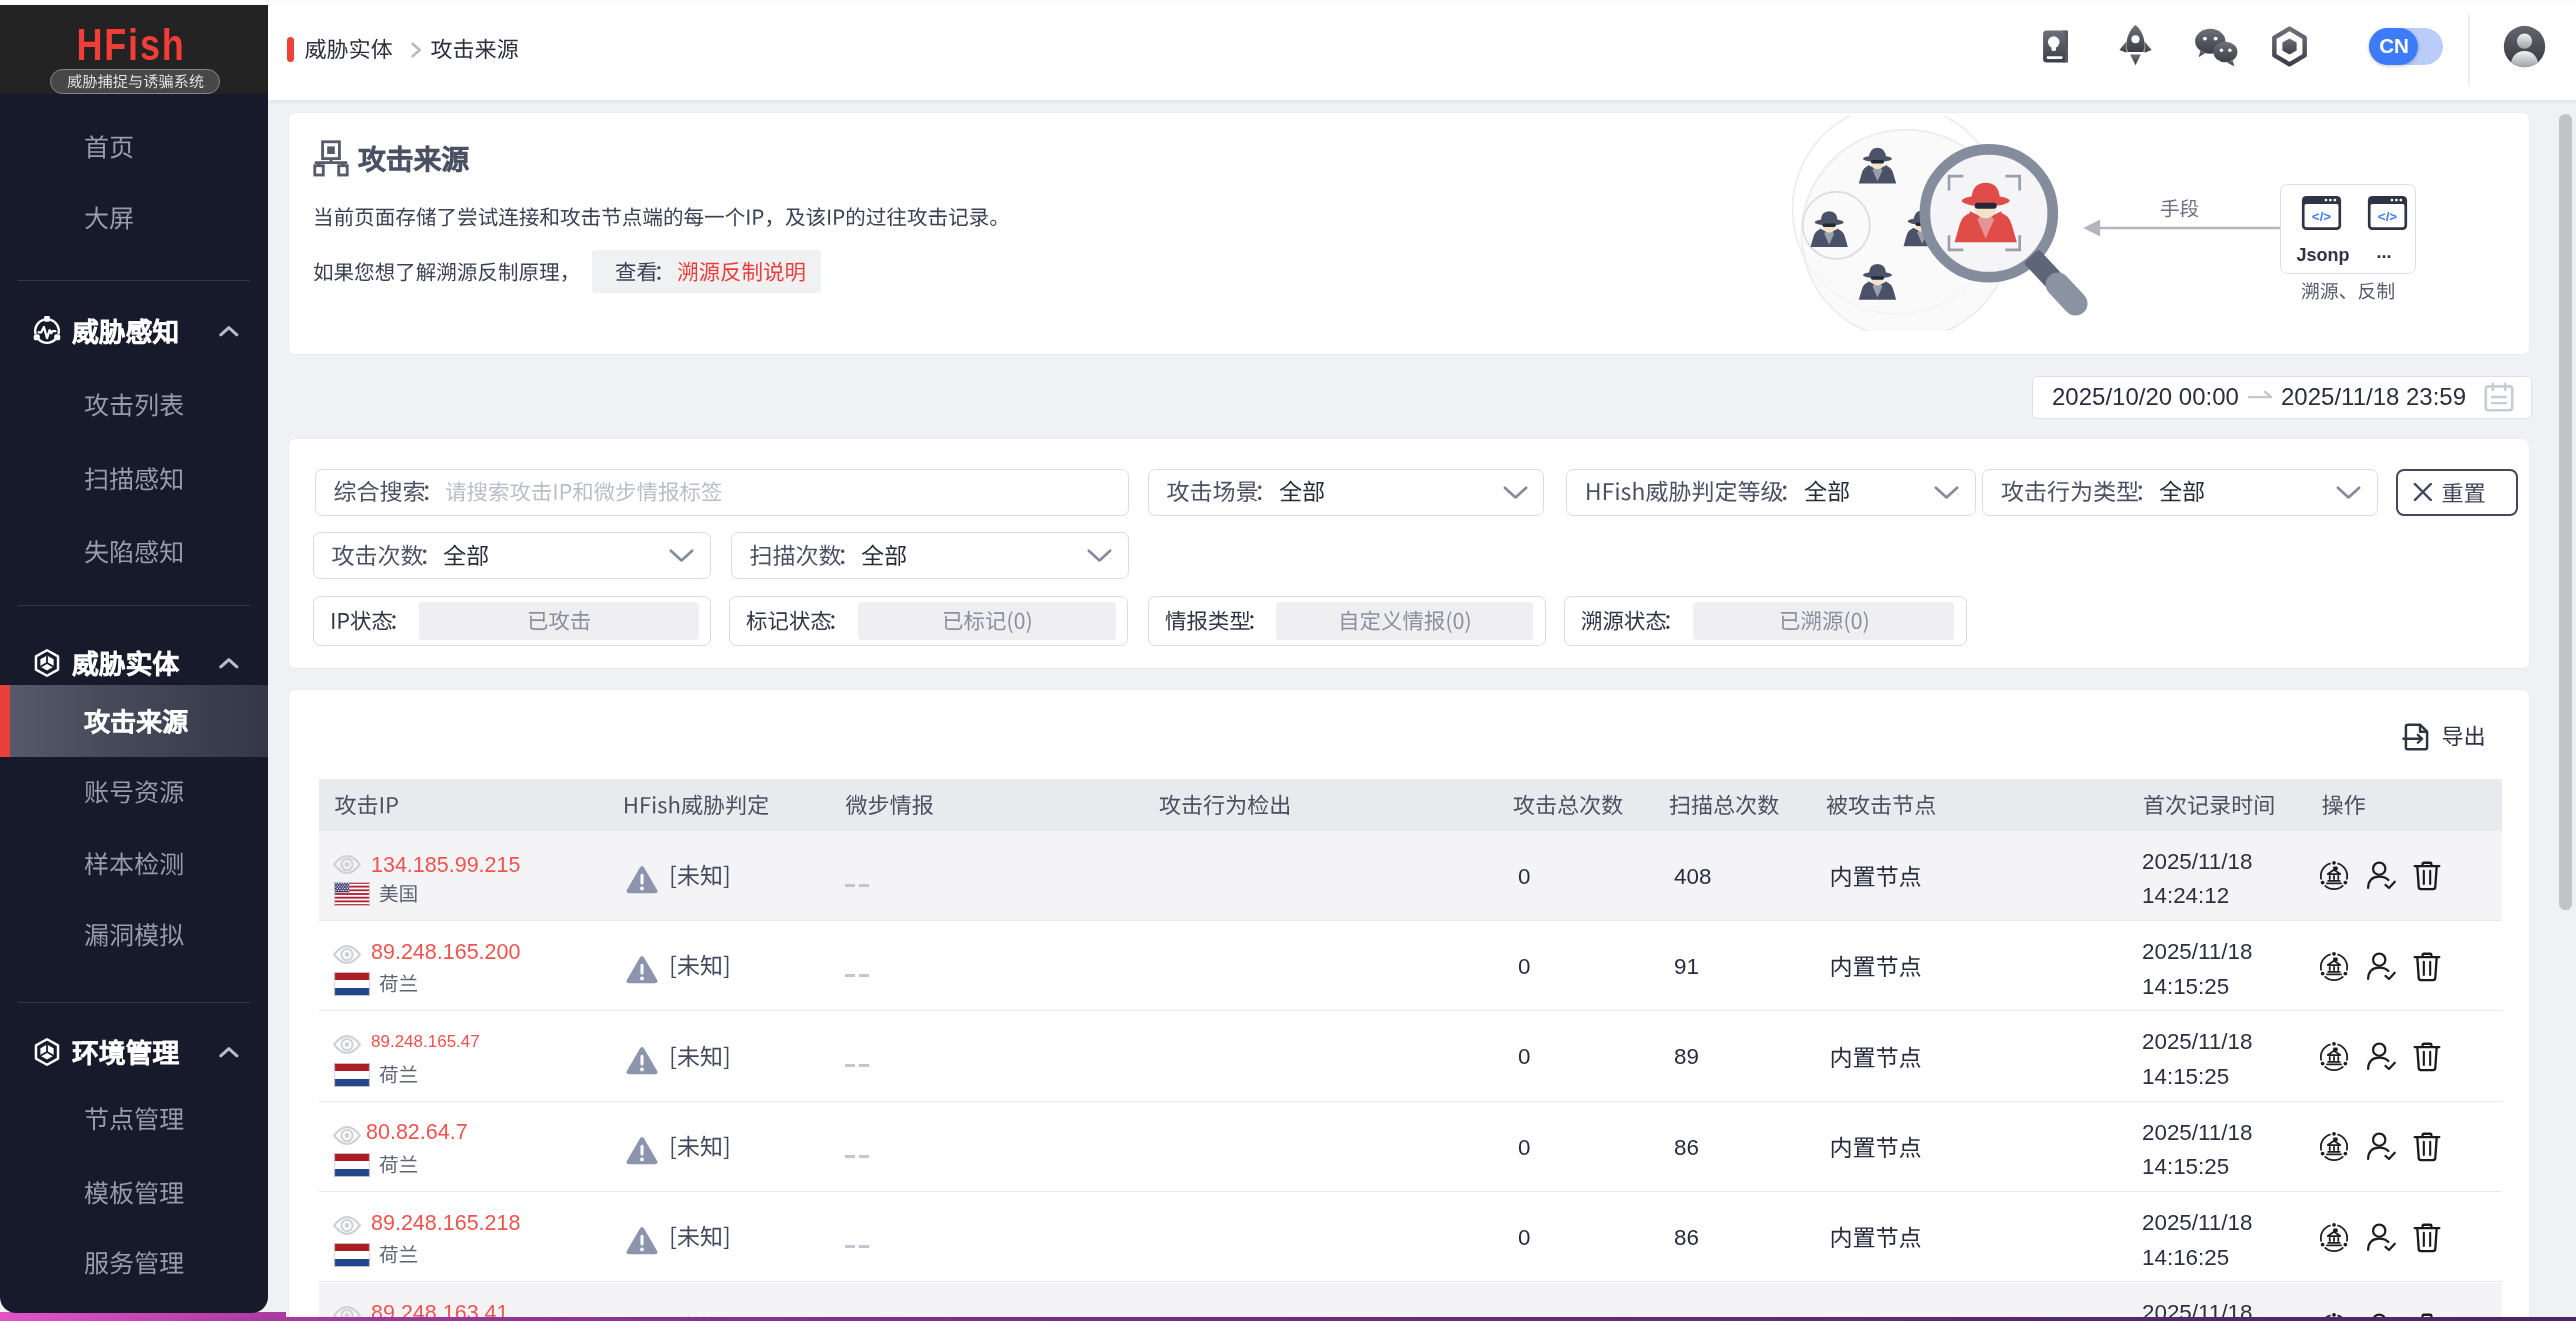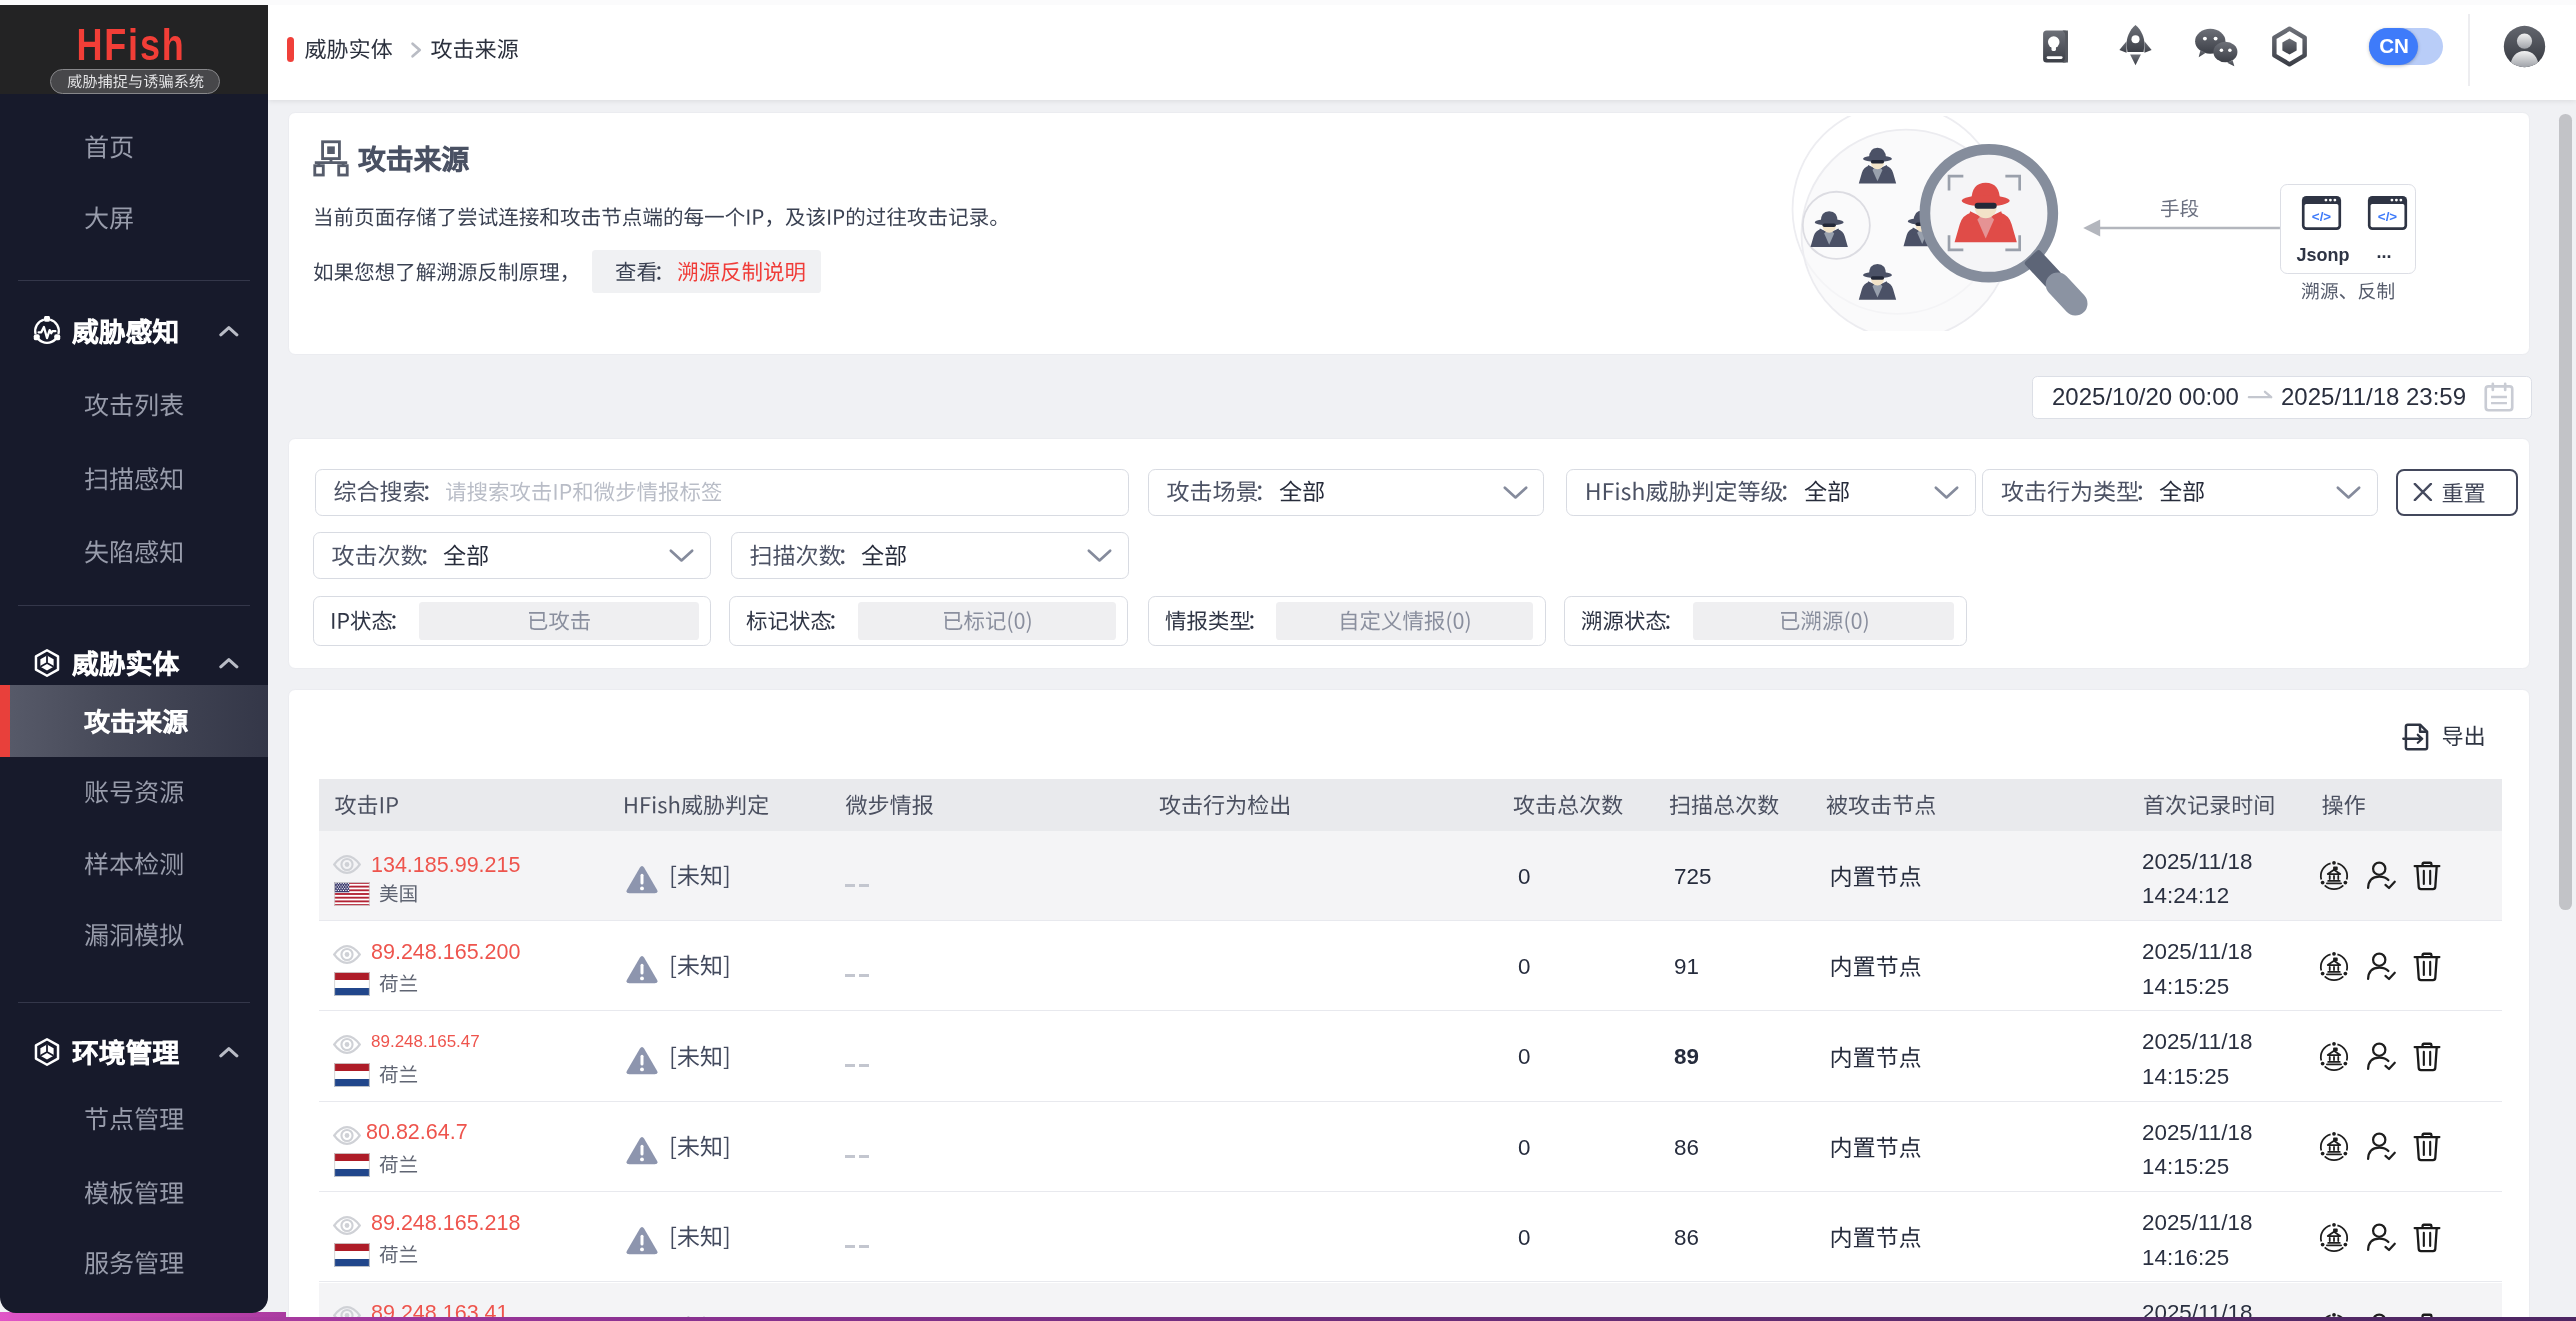--- a/index.html
+++ b/index.html
@@ -796,21 +796,21 @@
   </svg>
 <svg class="tx " style="left:669px;top:860px" width="64" height="31" viewBox="0 0 72 35" fill="#434a5e">
     <use href="#g005b" transform="translate(0.0 27.2) scale(0.02600)"></use>
     <use href="#g672a" transform="translate(8.8 27.2) scale(0.02600)"></use>
     <use href="#g77e5" transform="translate(34.8 27.2) scale(0.02600)"></use>
     <use href="#g005d" transform="translate(60.8 27.2) scale(0.02600)"></use>
   </svg>
 <div class="abs" style="left:845px;top:884px;width:9.8px;height:2.7px;background:#c3c6cf"></div>
 <div class="abs" style="left:859px;top:884px;width:9.8px;height:2.7px;background:#c3c6cf"></div>
 <div class="ht" style="left:1518px;top:860px;font-size:22.4px;color:#262c3d;font-weight:400;font-family:'Liberation Sans',sans-serif;line-height:33px">0</div>
-<div class="ht" style="left:1674px;top:860px;font-size:22.4px;color:#262c3d;font-weight:400;font-family:'Liberation Sans',sans-serif;line-height:33px">725</div>
+<div class="ht" style="left:1674px;top:860px;font-size:22.4px;color:#262c3d;font-weight:400;font-family:'Liberation Sans',sans-serif;line-height:33px">408</div>
 <svg class="tx " style="left:1829px;top:861px" width="95" height="31" viewBox="0 0 106 35" fill="#262c3d">
     <use href="#g5185" transform="translate(0.0 27.2) scale(0.02600)"></use>
     <use href="#g7f6e" transform="translate(26.0 27.2) scale(0.02600)"></use>
     <use href="#g8282" transform="translate(52.0 27.2) scale(0.02600)"></use>
     <use href="#g70b9" transform="translate(78.0 27.2) scale(0.02600)"></use>
   </svg>
 <div class="ht" style="left:2142px;top:845px;font-size:22.4px;color:#2a3040;font-weight:400;font-family:'Liberation Sans',sans-serif;line-height:33px">2025/11/18</div>
 <div class="ht" style="left:2142px;top:879px;font-size:22.4px;color:#2a3040;font-weight:400;font-family:'Liberation Sans',sans-serif;line-height:33px">14:24:12</div>
 <svg class="tx" style="left:2318px;top:860px" width="32" height="32" viewBox="0 0 36 36">
 <g fill="none" stroke="#1e1e1e" stroke-width="2">
@@ -930,21 +930,21 @@
   </svg>
 <svg class="tx " style="left:669px;top:1041px" width="64" height="31" viewBox="0 0 72 35" fill="#434a5e">
     <use href="#g005b" transform="translate(0.0 27.2) scale(0.02600)"></use>
     <use href="#g672a" transform="translate(8.8 27.2) scale(0.02600)"></use>
     <use href="#g77e5" transform="translate(34.8 27.2) scale(0.02600)"></use>
     <use href="#g005d" transform="translate(60.8 27.2) scale(0.02600)"></use>
   </svg>
 <div class="abs" style="left:845px;top:1064px;width:9.8px;height:2.7px;background:#c3c6cf"></div>
 <div class="abs" style="left:859px;top:1064px;width:9.8px;height:2.7px;background:#c3c6cf"></div>
 <div class="ht" style="left:1518px;top:1040px;font-size:22.4px;color:#262c3d;font-weight:400;font-family:'Liberation Sans',sans-serif;line-height:33px">0</div>
-<div class="ht" style="left:1674px;top:1040px;font-size:22.4px;color:#262c3d;font-weight:700;font-family:'Liberation Sans',sans-serif;line-height:33px">89</div>
+<div class="ht" style="left:1674px;top:1040px;font-size:22.4px;color:#262c3d;font-weight:400;font-family:'Liberation Sans',sans-serif;line-height:33px">89</div>
 <svg class="tx " style="left:1829px;top:1042px" width="95" height="31" viewBox="0 0 106 35" fill="#262c3d">
     <use href="#g5185" transform="translate(0.0 27.2) scale(0.02600)"></use>
     <use href="#g7f6e" transform="translate(26.0 27.2) scale(0.02600)"></use>
     <use href="#g8282" transform="translate(52.0 27.2) scale(0.02600)"></use>
     <use href="#g70b9" transform="translate(78.0 27.2) scale(0.02600)"></use>
   </svg>
 <div class="ht" style="left:2142px;top:1025px;font-size:22.4px;color:#2a3040;font-weight:400;font-family:'Liberation Sans',sans-serif;line-height:33px">2025/11/18</div>
 <div class="ht" style="left:2142px;top:1060px;font-size:22.4px;color:#2a3040;font-weight:400;font-family:'Liberation Sans',sans-serif;line-height:33px">14:15:25</div>
 <svg class="tx" style="left:2318px;top:1041px" width="32" height="32" viewBox="0 0 36 36">
 <g fill="none" stroke="#1e1e1e" stroke-width="2">

